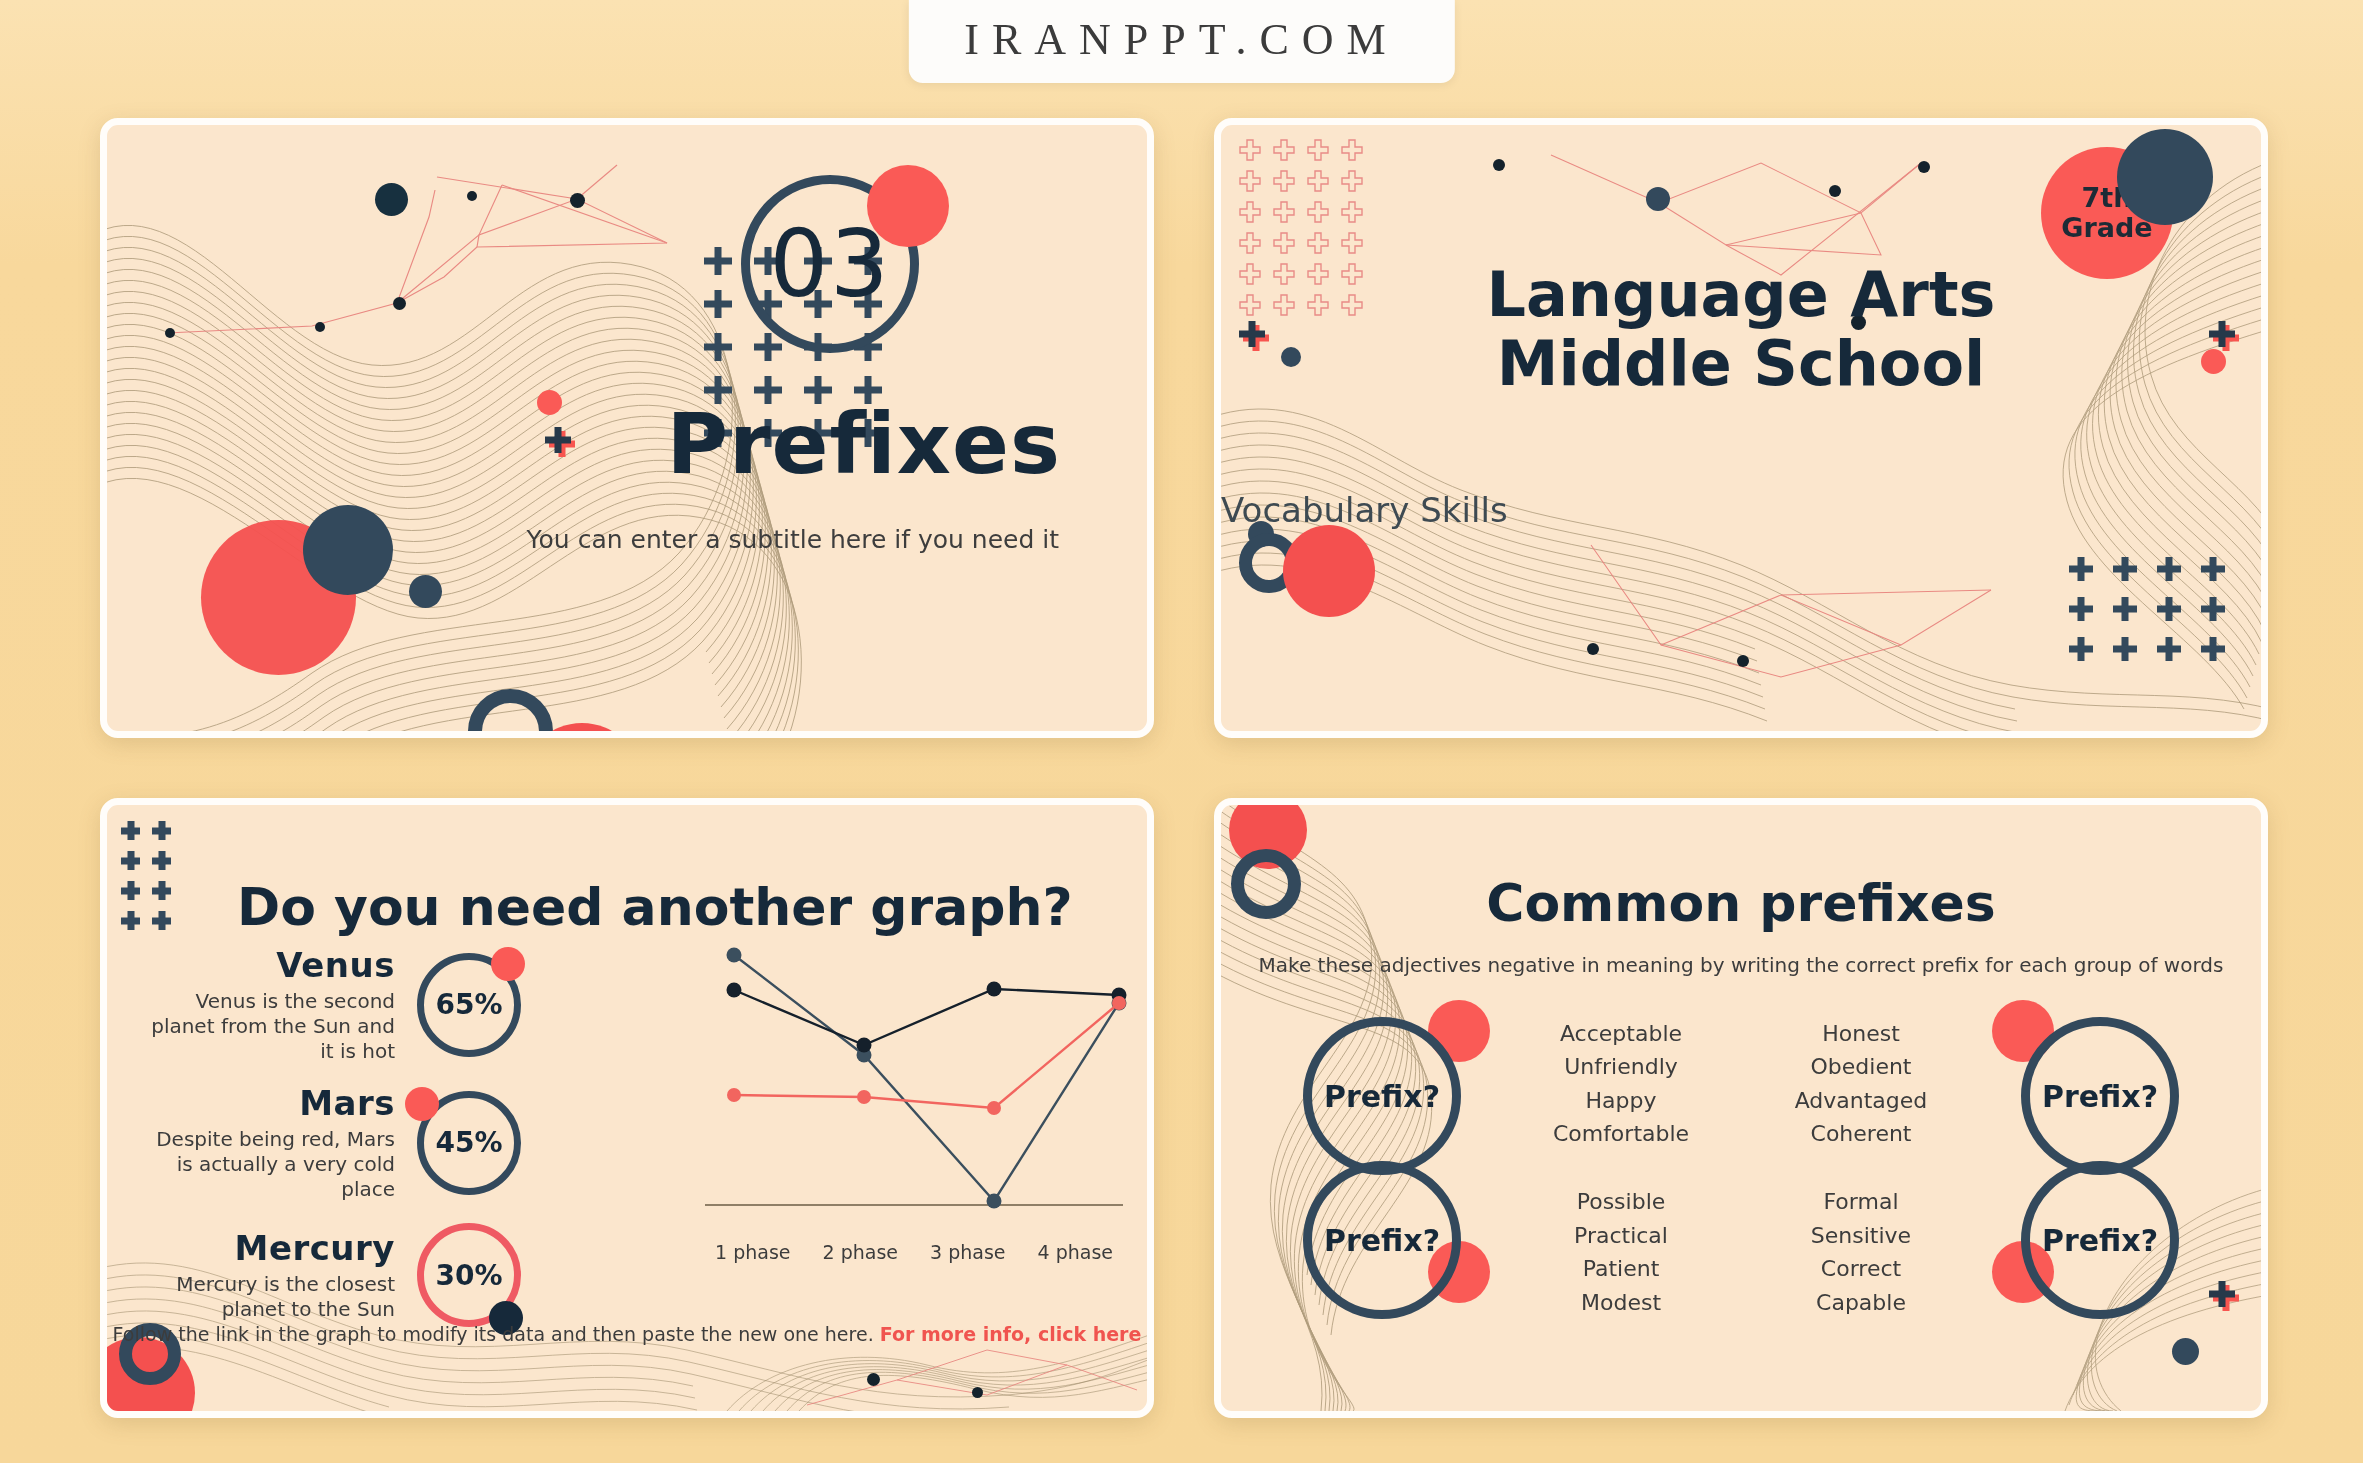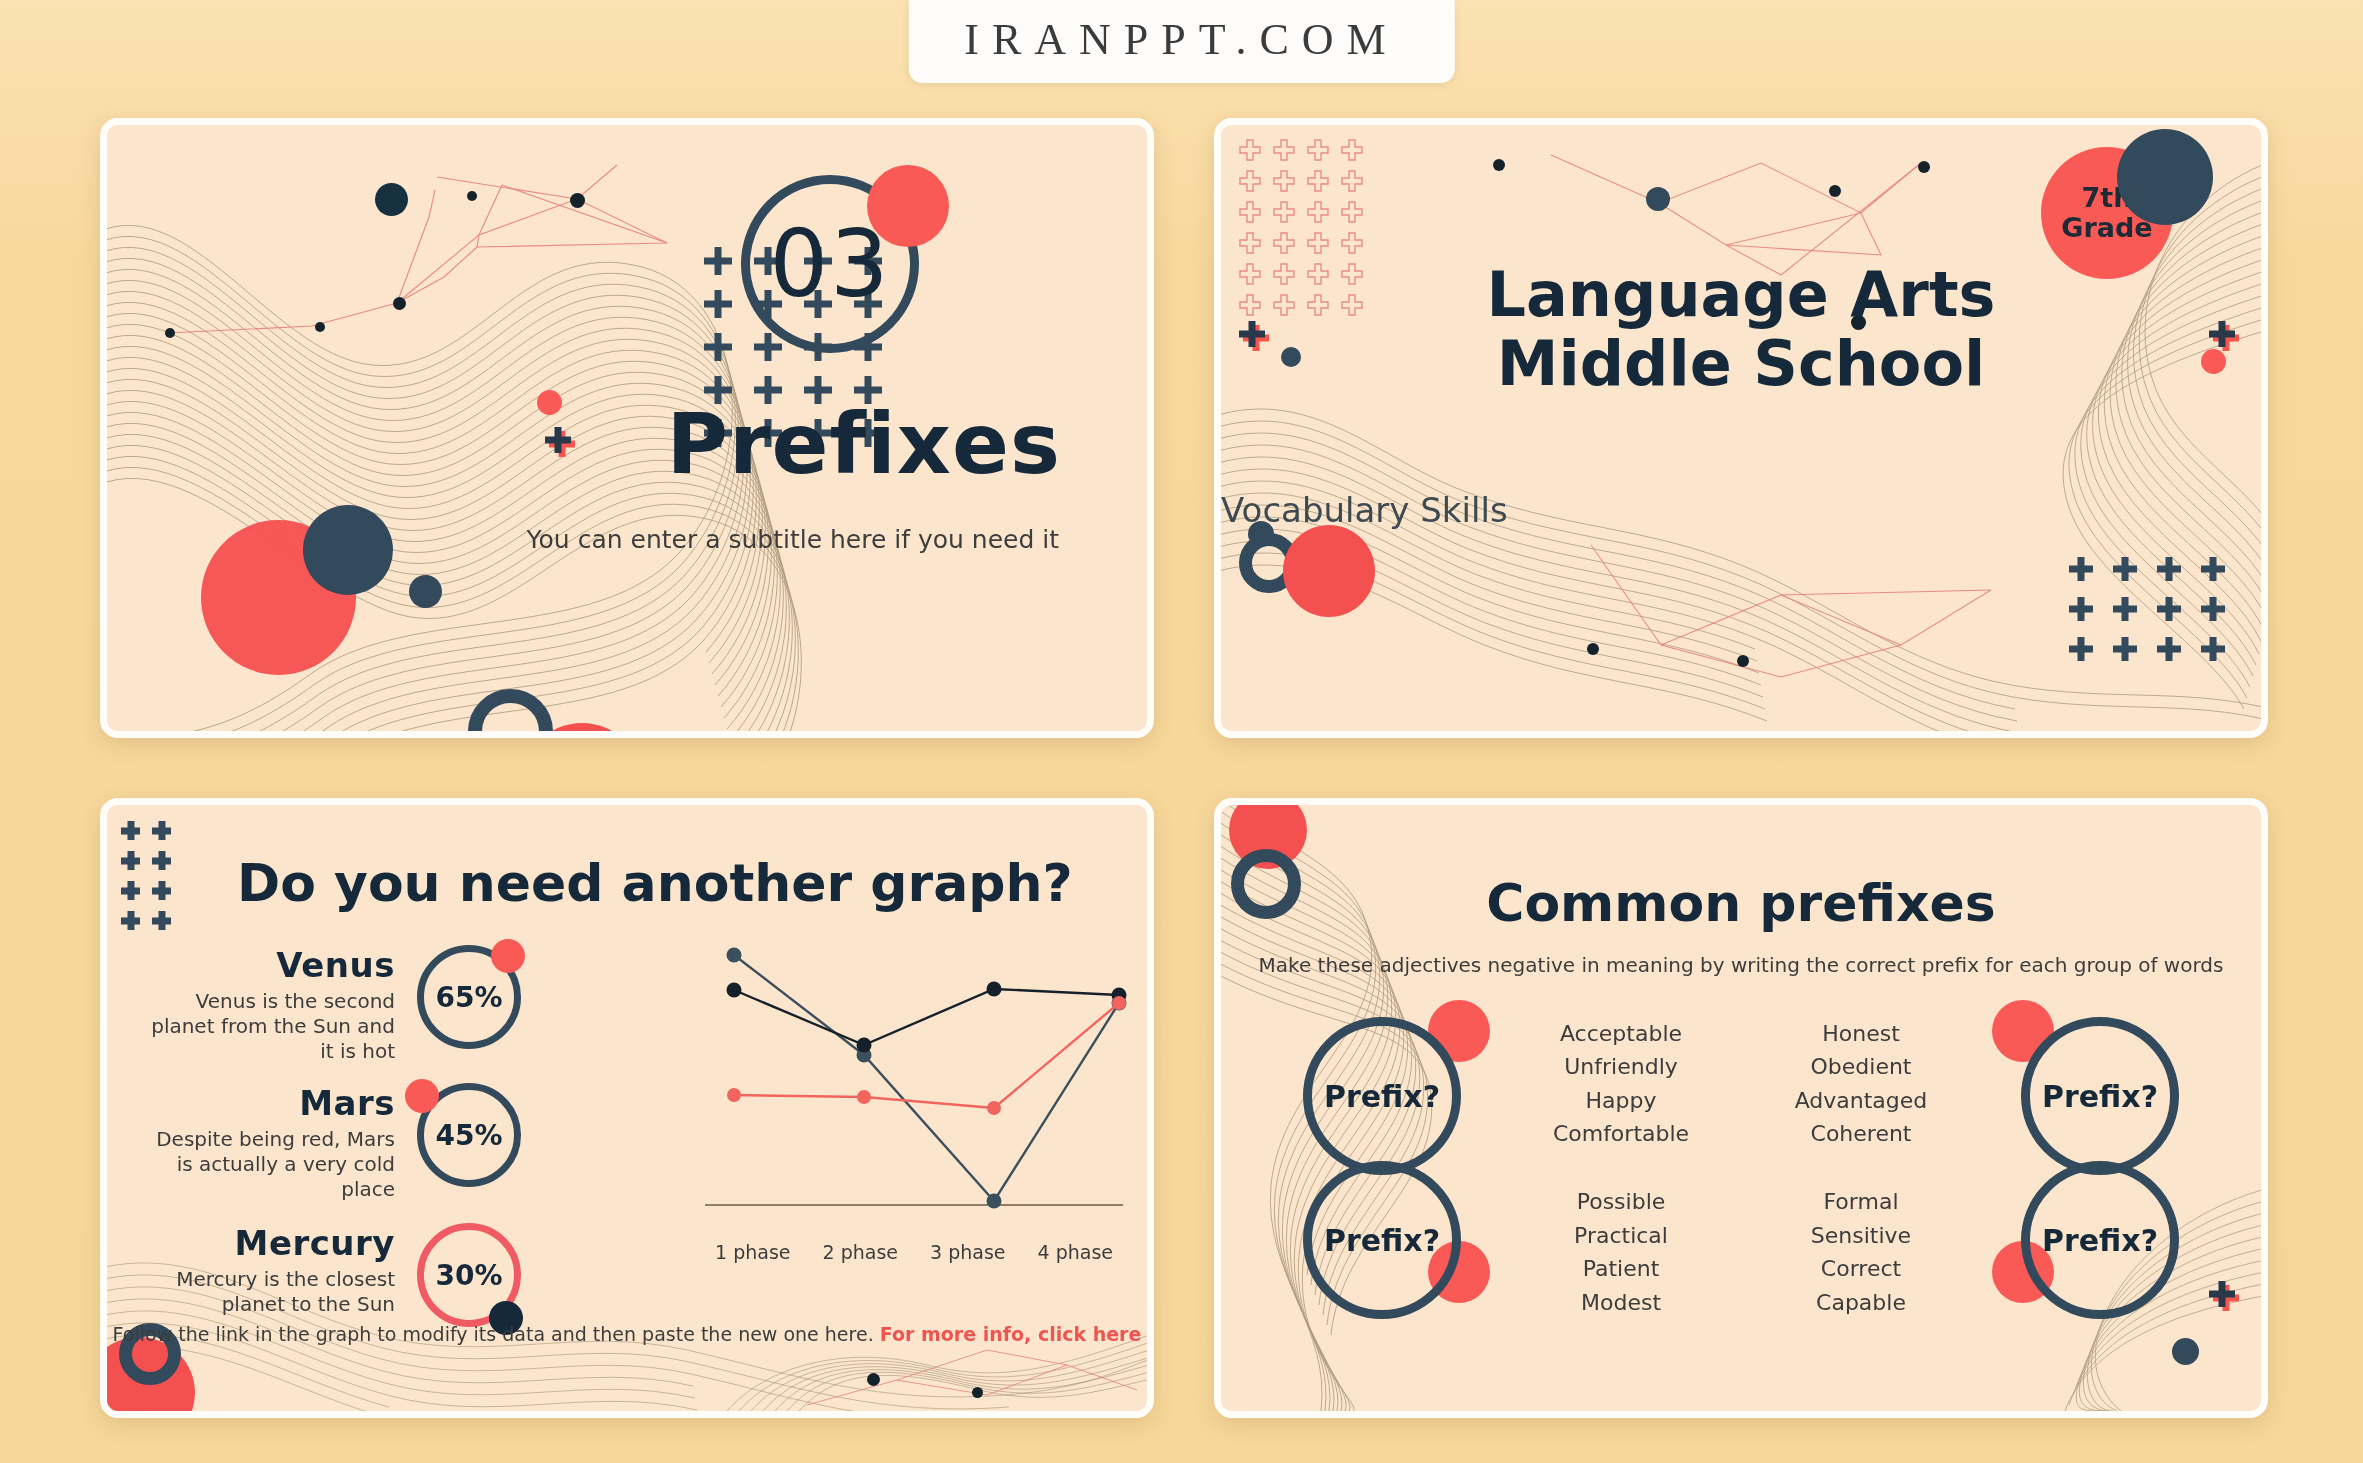--- a/index.html
+++ b/index.html
@@ -120,25 +120,25 @@
     font-size: 27px; font-weight: 700; line-height: 1.12;
     font-family: "DejaVu Sans", sans-serif; z-index: 5;
   }
   .s2-darkcircle {
     position: absolute; right: 48px; top: 4px;
     width: 96px; height: 96px; border-radius: 50%; background: #33495c; z-index: 6;
   }
 
   
   .s3-title {
-    position: absolute; left: 130px; top: 48px;
+    position: absolute; left: 130px; top: 72px;
     font-size: 52px; font-weight: 700; color: #16293a;
     font-family: "DejaVu Sans", sans-serif;
   }
-  .planet-row { position: absolute; display: flex; }
+  .planet-row { position: absolute; display: flex; align-items: center; }
   .planet-text { width: 280px; text-align: right; padding-right: 22px; }
   .planet-name {
     font-size: 34px; font-weight: 700; color: #16293a;
     font-family: "DejaVu Sans", sans-serif; letter-spacing: .5px;
   }
   .planet-desc {
     font-size: 20px; color: #3c3c3c; line-height: 1.25; margin-top: 4px;
     font-family: "DejaVu Sans", sans-serif;
   }
   .pct-wrap { position: relative; width: 104px; height: 104px; }

